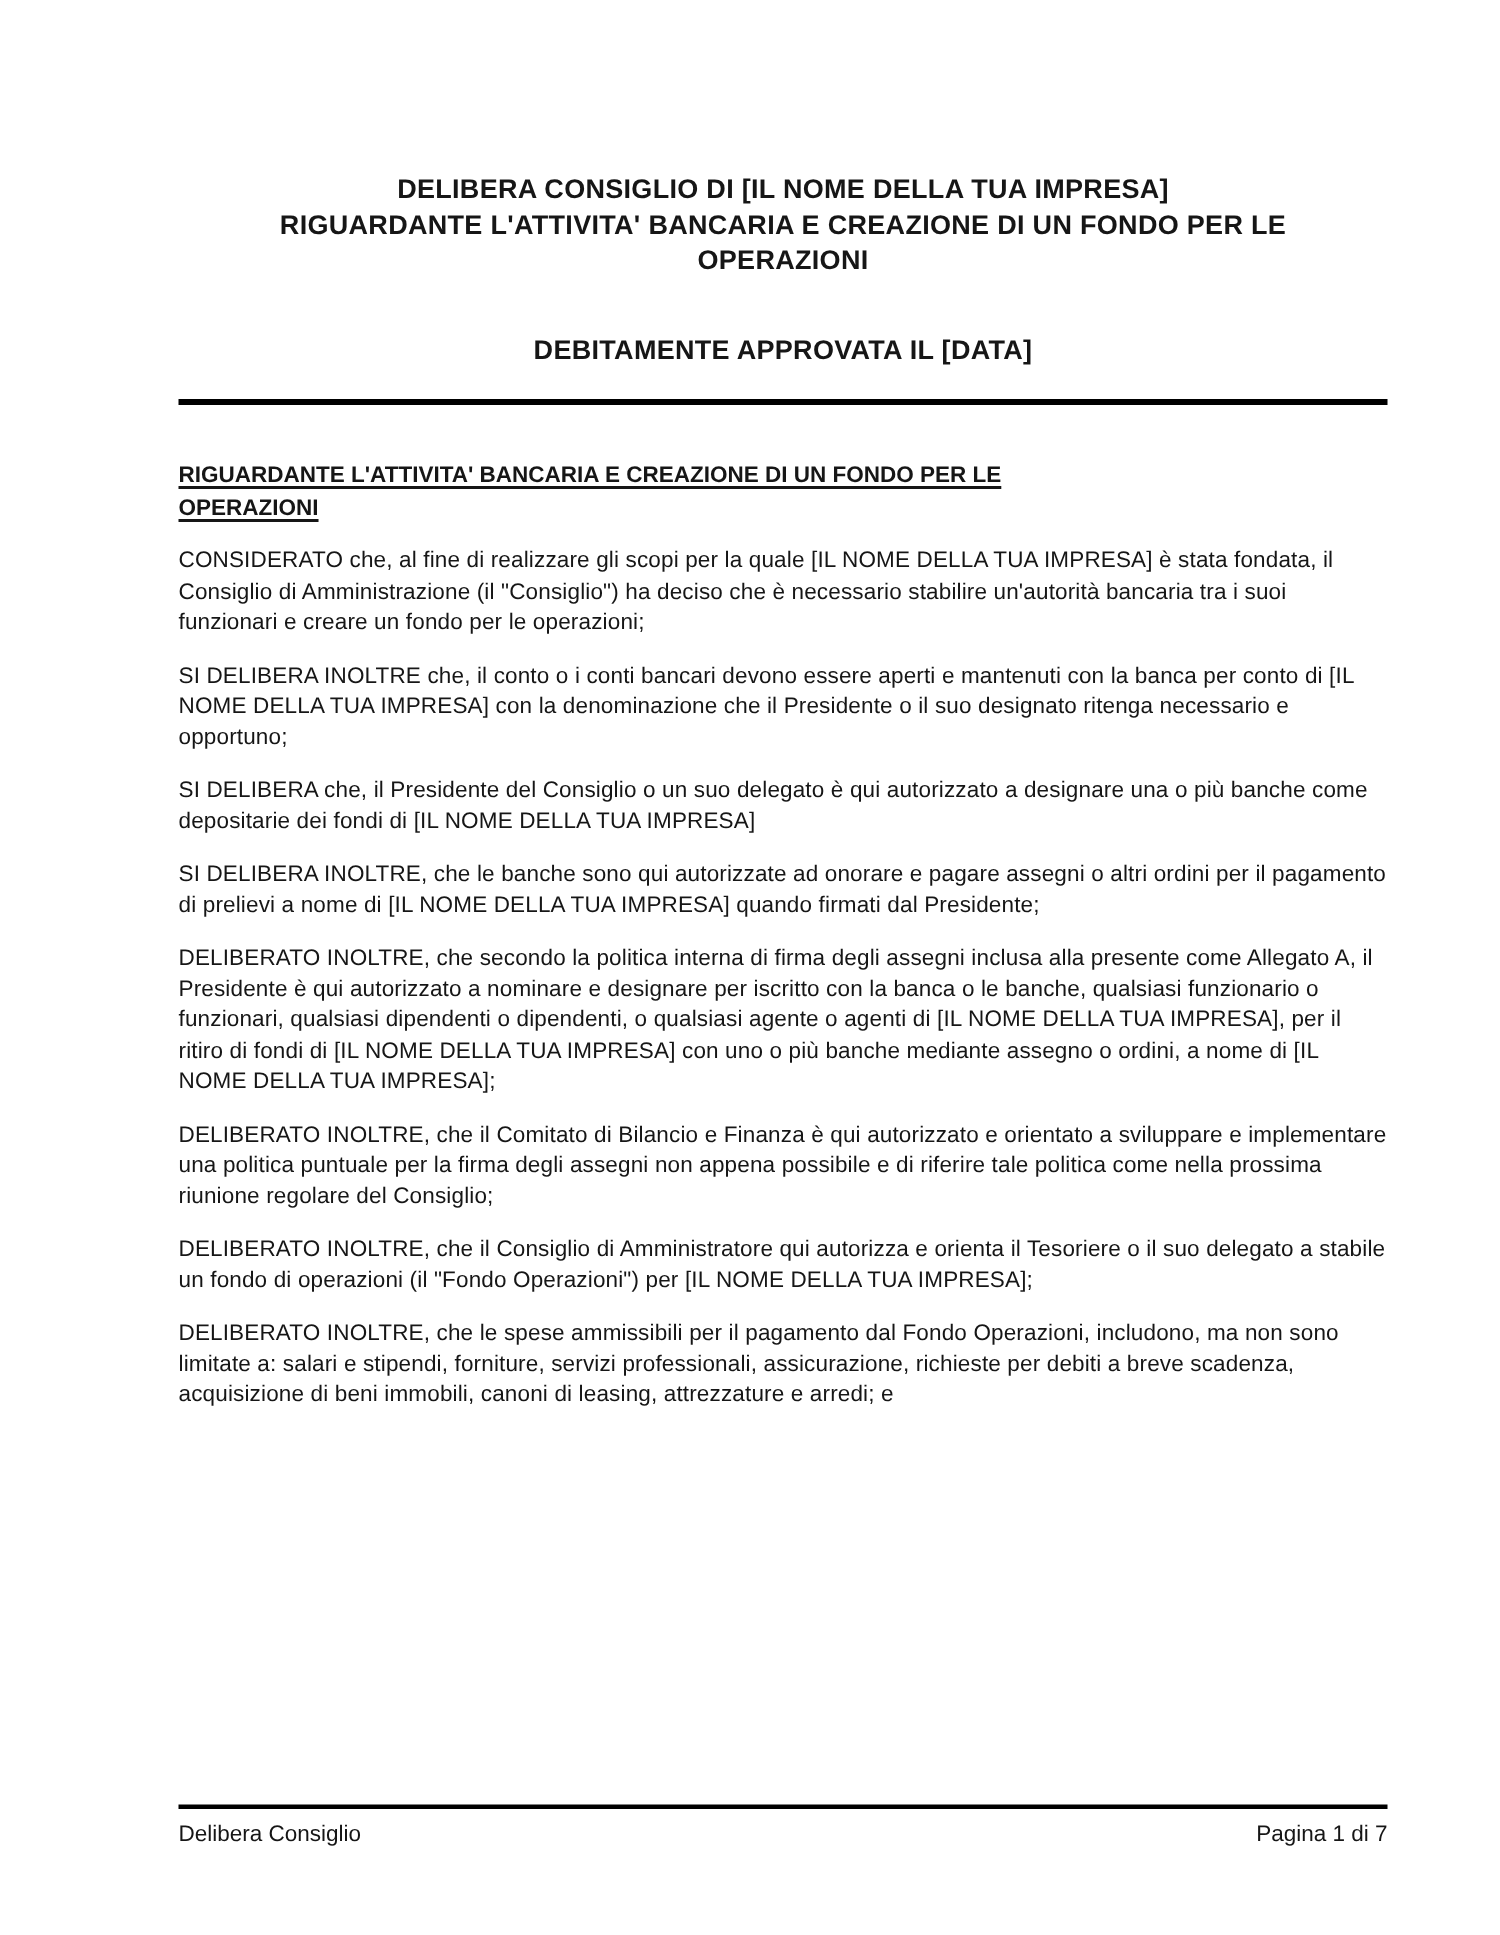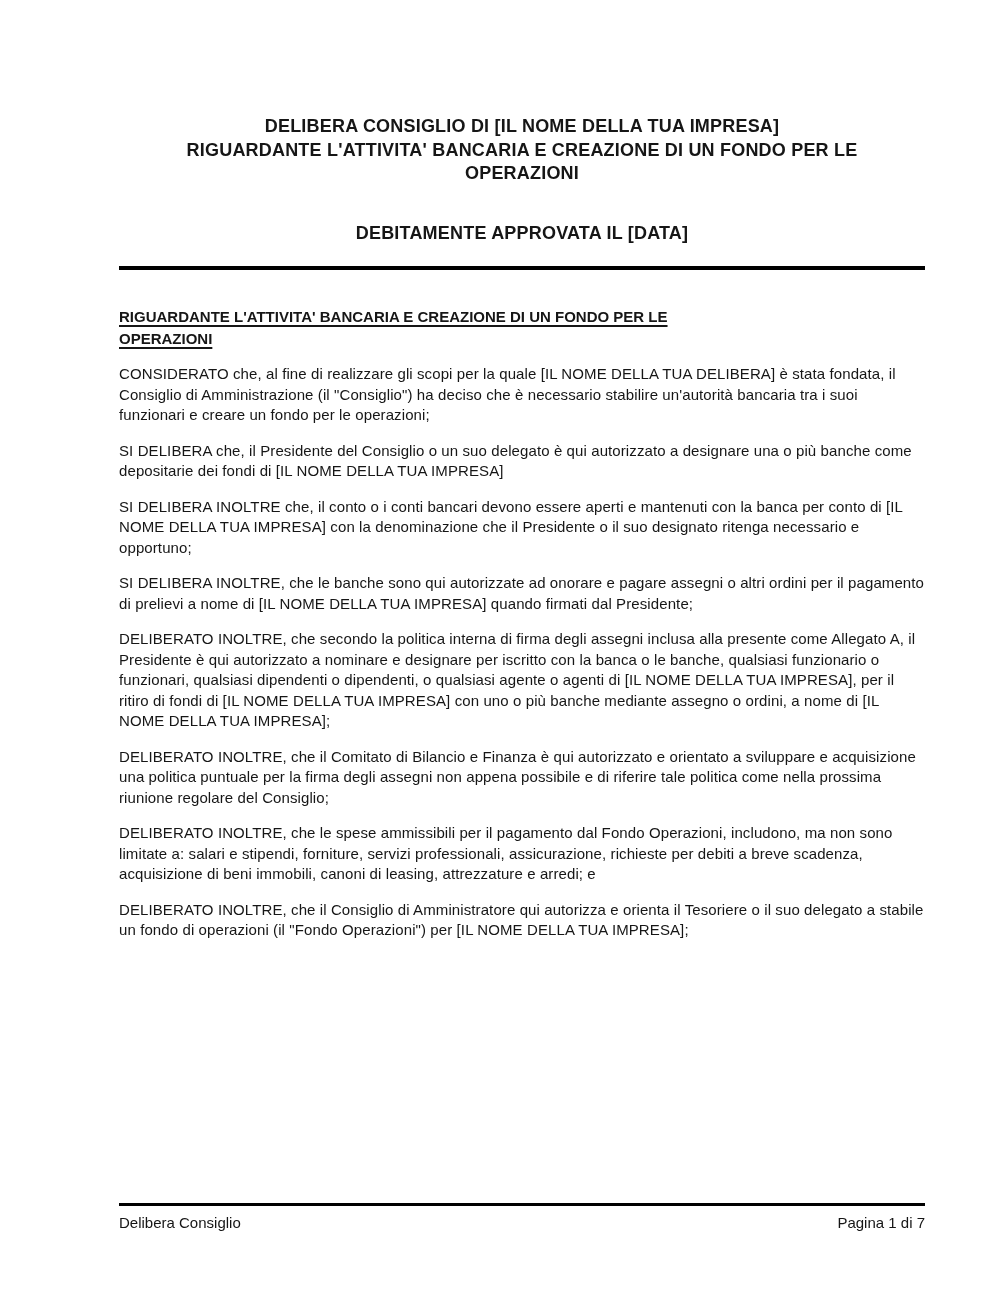--- a/index.html
+++ b/index.html
@@ -93,28 +93,28 @@
 
     <div class="subtitle">DEBITAMENTE APPROVATA IL [DATA]</div>
 
     <div class="rule rule-top"></div>
 
     <h2 class="section-heading">
       <span class="heading-line-block"><span class="heading-line">RIGUARDANTE L'ATTIVITA' BANCARIA E CREAZIONE DI UN FONDO PER LE</span></span>
       <span class="heading-line-block"><span class="heading-line">OPERAZIONI</span></span>
     </h2>
 
-    <p class="para">CONSIDERATO che, al fine di realizzare gli scopi per la quale [IL NOME DELLA TUA DELIBERA] è stata fondata, il Consiglio di Amministrazione (il "Consiglio") ha deciso che è necessario stabilire un'autorità bancaria tra i suoi funzionari e creare un fondo per le operazioni;</p>
+    <p class="para">CONSIDERATO che, al fine di realizzare gli scopi per la quale [IL NOME DELLA TUA IMPRESA] è stata fondata, il Consiglio di Amministrazione (il "Consiglio") ha deciso che è necessario stabilire un'autorità bancaria tra i suoi funzionari e creare un fondo per le operazioni;</p>
+    <p class="para">SI DELIBERA INOLTRE che, il conto o i conti bancari devono essere aperti e mantenuti con la banca per conto di [IL NOME DELLA TUA IMPRESA] con la denominazione che il Presidente o il suo designato ritenga necessario e opportuno;</p>
     <p class="para">SI DELIBERA che, il Presidente del Consiglio o un suo delegato è qui autorizzato a designare una o più banche come depositarie dei fondi di [IL NOME DELLA TUA IMPRESA]</p>
-    <p class="para">SI DELIBERA INOLTRE che, il conto o i conti bancari devono essere aperti e mantenuti con la banca per conto di [IL NOME DELLA TUA IMPRESA] con la denominazione che il Presidente o il suo designato ritenga necessario e opportuno;</p>
     <p class="para">SI DELIBERA INOLTRE, che le banche sono qui autorizzate ad onorare e pagare assegni o altri ordini per il pagamento di prelievi a nome di [IL NOME DELLA TUA IMPRESA] quando firmati dal Presidente;</p>
     <p class="para">DELIBERATO INOLTRE, che secondo la politica interna di firma degli assegni inclusa alla presente come Allegato A, il Presidente è qui autorizzato a nominare e designare per iscritto con la banca o le banche, qualsiasi funzionario o funzionari, qualsiasi dipendenti o dipendenti, o qualsiasi agente o agenti di [IL NOME DELLA TUA IMPRESA], per il ritiro di fondi di [IL NOME DELLA TUA IMPRESA] con uno o più banche mediante assegno o ordini, a nome di [IL NOME DELLA TUA IMPRESA];</p>
-    <p class="para">DELIBERATO INOLTRE, che il Comitato di Bilancio e Finanza è qui autorizzato e orientato a sviluppare e acquisizione una politica puntuale per la firma degli assegni non appena possibile e di riferire tale politica come nella prossima riunione regolare del Consiglio;</p>
+    <p class="para">DELIBERATO INOLTRE, che il Comitato di Bilancio e Finanza è qui autorizzato e orientato a sviluppare e implementare una politica puntuale per la firma degli assegni non appena possibile e di riferire tale politica come nella prossima riunione regolare del Consiglio;</p>
+    <p class="para">DELIBERATO INOLTRE, che il Consiglio di Amministratore qui autorizza e orienta il Tesoriere o il suo delegato a stabile un fondo di operazioni (il "Fondo Operazioni") per [IL NOME DELLA TUA IMPRESA];</p>
     <p class="para">DELIBERATO INOLTRE, che le spese ammissibili per il pagamento dal Fondo Operazioni, includono, ma non sono limitate a: salari e stipendi, forniture, servizi professionali, assicurazione, richieste per debiti a breve scadenza, acquisizione di beni immobili, canoni di leasing, attrezzature e arredi; e</p>
-    <p class="para">DELIBERATO INOLTRE, che il Consiglio di Amministratore qui autorizza e orienta il Tesoriere o il suo delegato a stabile un fondo di operazioni (il "Fondo Operazioni") per [IL NOME DELLA TUA IMPRESA];</p>
 
   </div>
 
   <div class="footer">
     <div class="rule rule-footer"></div>
     <div class="footer-row">
       <span>Delibera Consiglio</span>
       <span>Pagina 1 di 7</span>
     </div>
   </div>

